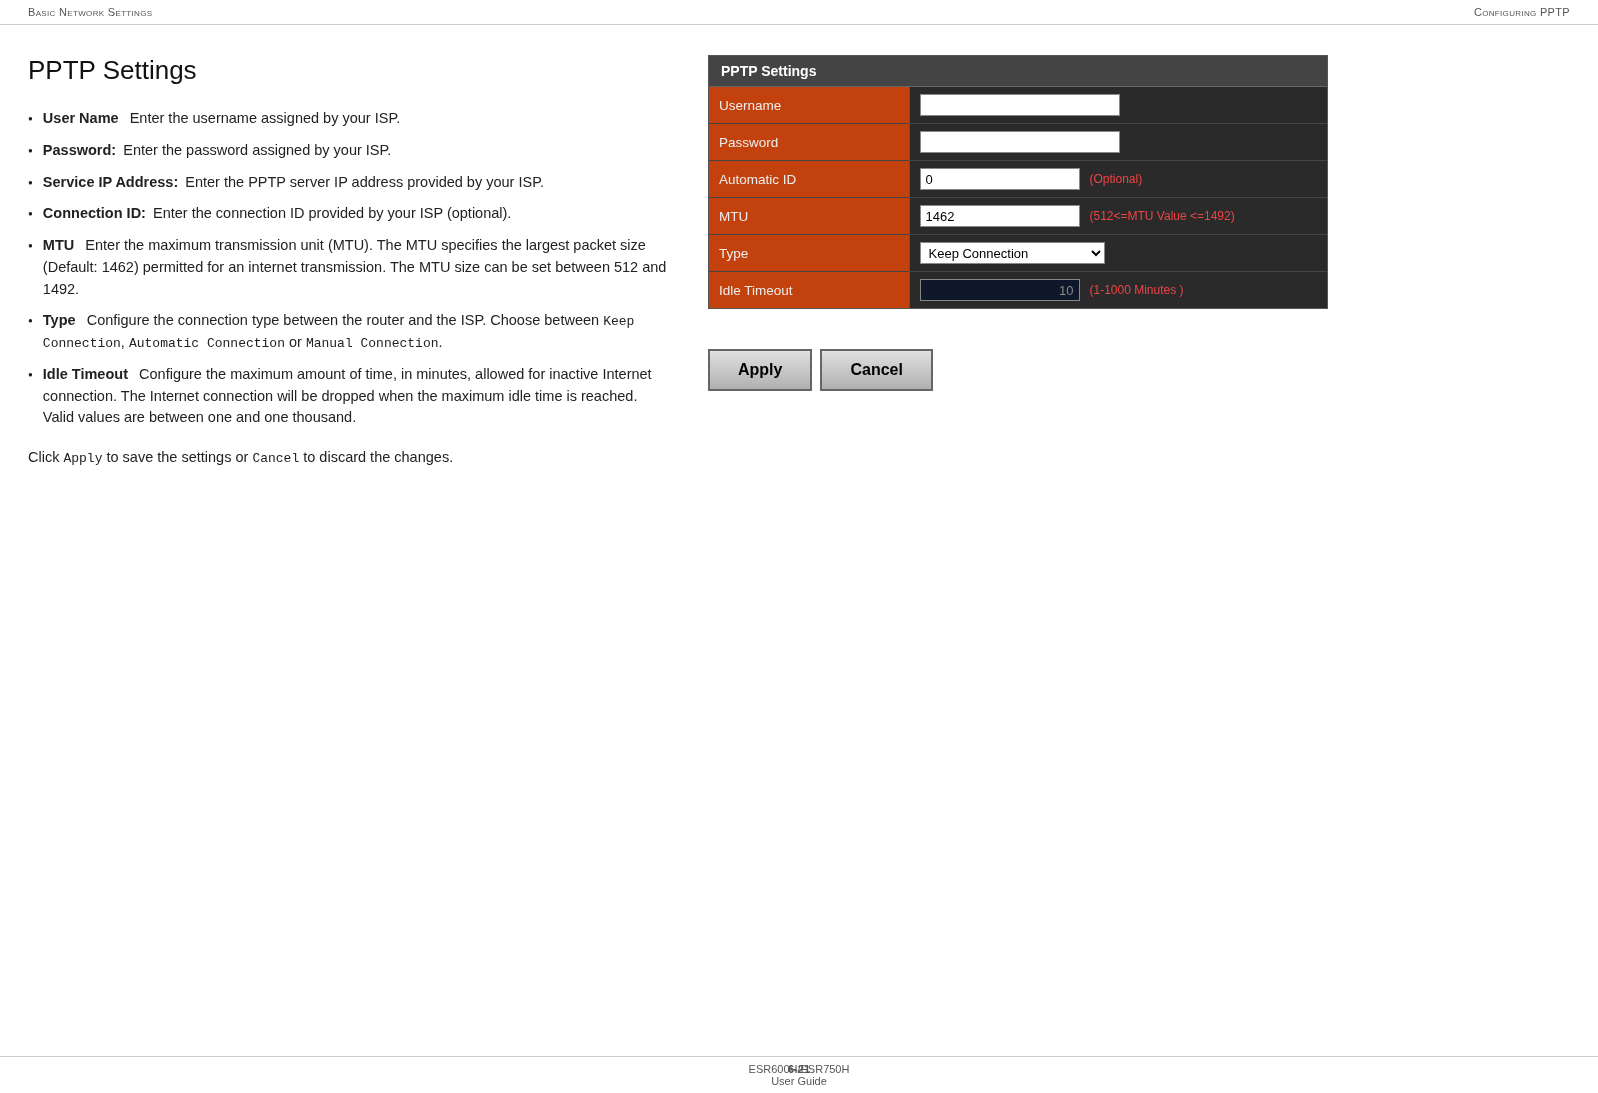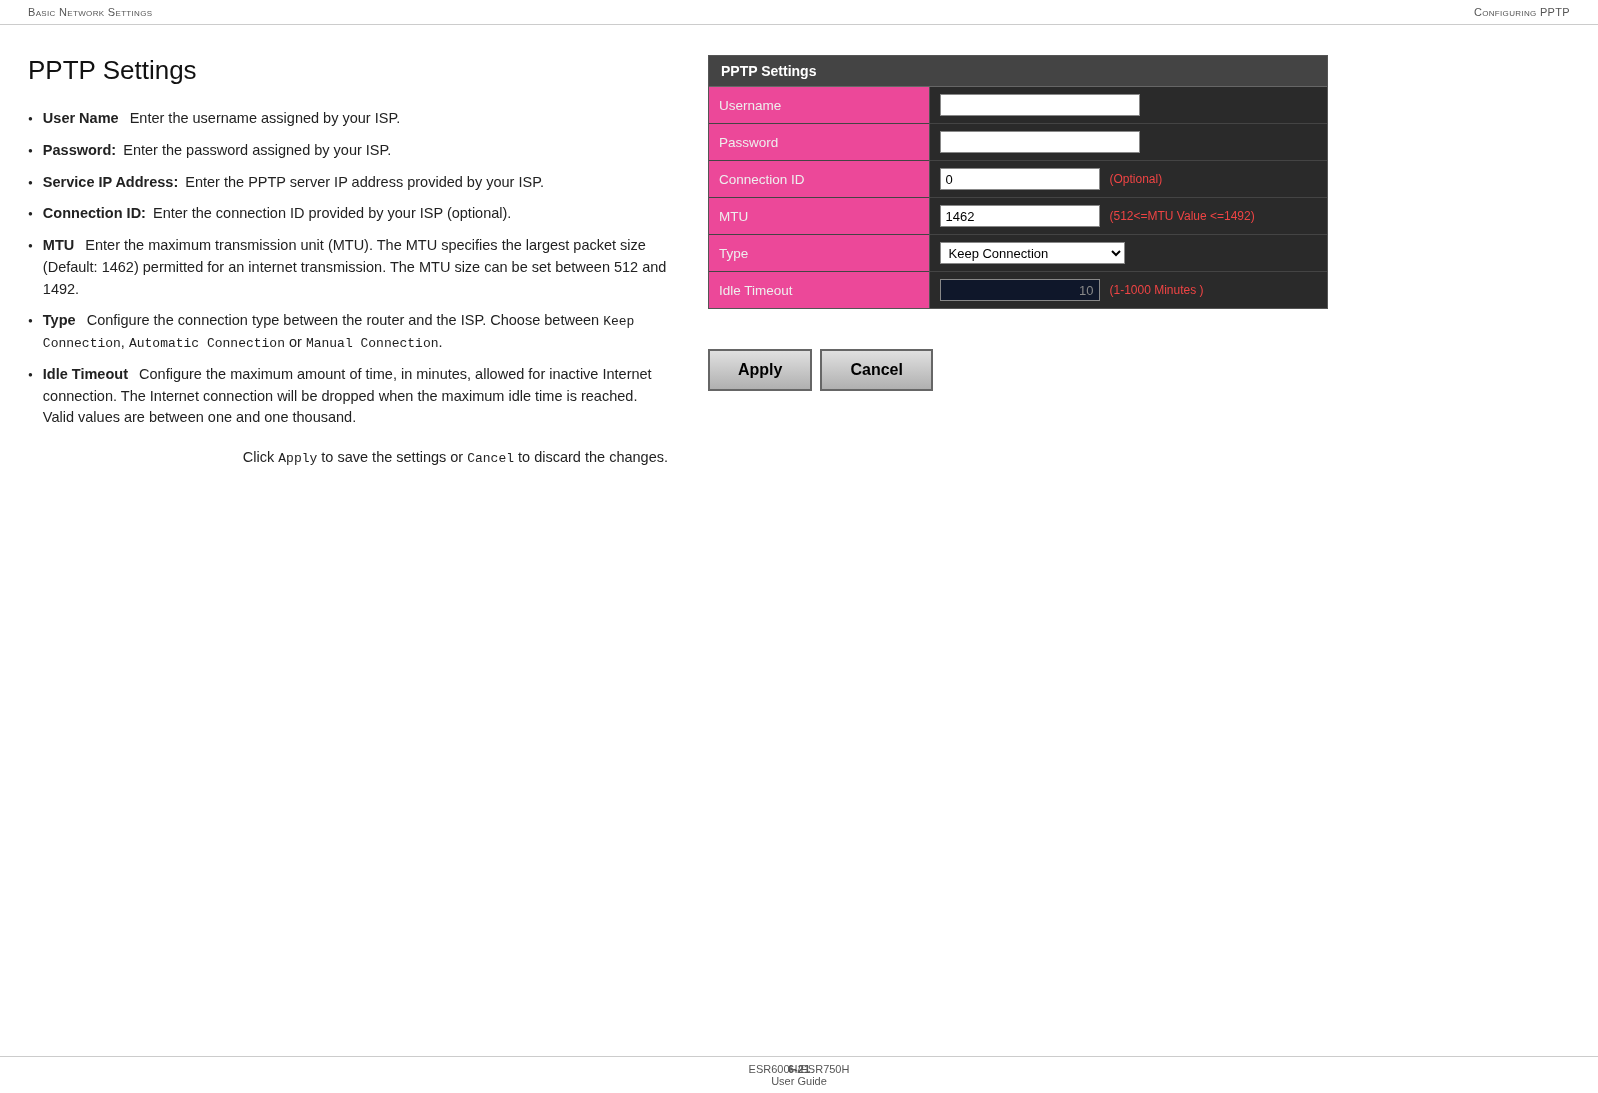--- a/index.html
+++ b/index.html
@@ -96,21 +96,20 @@
     }
     .mono {
       font-family: 'Courier New', Courier, monospace;
       font-size: 13px;
     }
 
     .click-note {
       margin-top: 4px;
       font-size: 14.5px;
       line-height: 1.5;
-      text-align: right;
     }
 
     
     .right-col {
       flex: 1;
       display: flex;
       flex-direction: column;
       align-items: flex-start;
       gap: 40px;
     }
@@ -139,22 +138,22 @@
     .pptp-table tr:last-child {
       border-bottom: none;
     }
     .pptp-table td {
       padding: 7px 10px;
       vertical-align: middle;
       color: #eee;
       font-size: 13.5px;
     }
     .pptp-table td:first-child {
-      width: 220px;
-      background: #ec4899;
+      width: 200px;
+      background: #c2410c;
       border-right: 1px solid #555;
     }
     .pptp-table td:nth-child(2) {
       background: #2a2a2a;
     }
 
     .pptp-input {
       background: #fff;
       border: 1px solid #888;
       padding: 3px 5px;
@@ -291,21 +290,21 @@
 
           <tr>
             <td>Password</td>
             <td>
               <input class="pptp-input pptp-input-long" type="password" value="" style="">
             </td>
           </tr>
 
 
           <tr>
-            <td>Connection ID</td>
+            <td>Automatic ID</td>
             <td>
               <div class="td-flex">
                 <input class="pptp-input" type="text" value="0" style="">
                 <span class="row-extra">(Optional)</span>
               </div>
             </td>
           </tr>
 
           <tr>
             <td>MTU</td>

